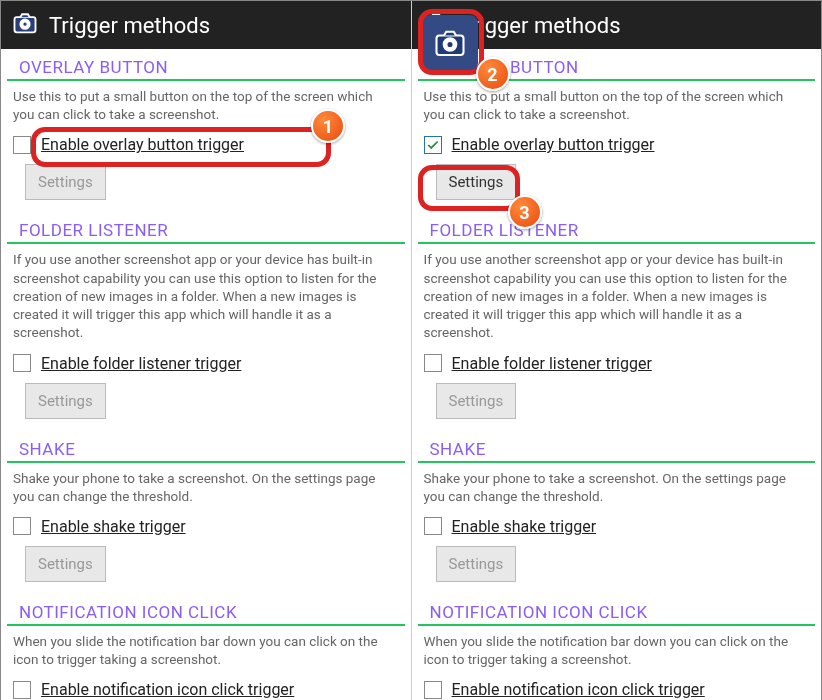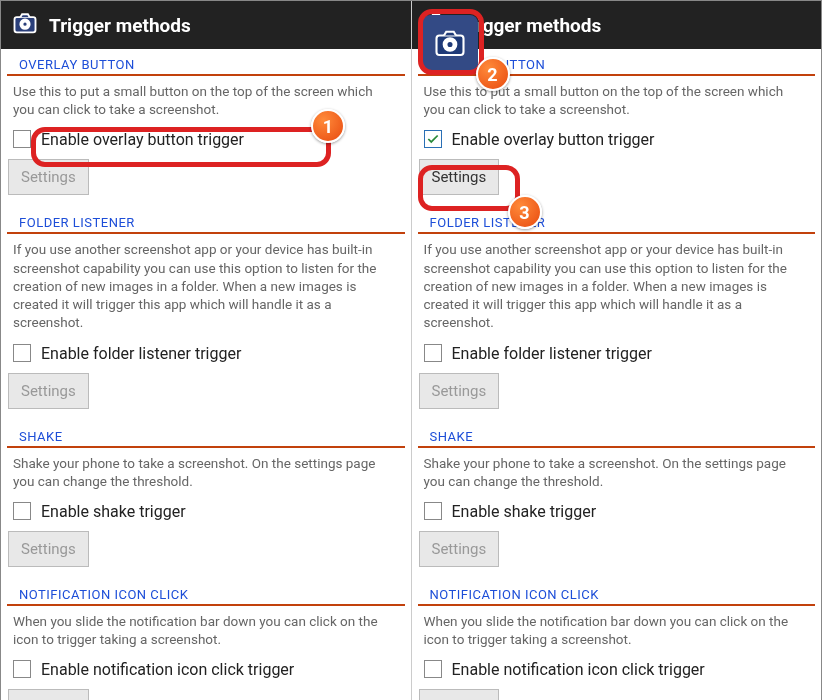--- a/index.html
+++ b/index.html
@@ -2,29 +2,29 @@
 <html><head>
 <meta charset="utf-8">
 <style>
 * { box-sizing: border-box; margin: 0; padding: 0; }
 body { font-family: Roboto, Arial, sans-serif; background: #fff; width: 822px; height: 700px; position: relative; overflow: hidden; }
 .container { display: flex; width: 100%; height: 100%; border: 1px solid #888; }
 .pane { flex: 1; border-right: 1px solid #ccc; background: #fff; width: 50%; overflow: hidden; }
 .pane:last-child { border-right: none; }
 .header { background: #222; color: #fff; height: 48px; display: flex; align-items: center; padding: 0 10px; gap: 10px; }
 .header svg { width: 28px; height: 28px; }
-.header-title { font-size: 19px; font-weight: 700; }
+.header-title { font-size: 22px; font-weight: 400; }
 .body { padding: 0; }
-.section-title { color: #1d4ed8; font-size: 13px; letter-spacing: 0.5px; padding: 8px 12px 2px 12px; border-bottom: 2px solid #c2410c; margin: 0 6px; font-weight: 400; }
+.section-title { color: #8b5cf6; font-size: 17px; letter-spacing: 0.5px; padding: 8px 12px 2px 12px; border-bottom: 2px solid #22c55e; margin: 0 6px; font-weight: 400; }
 .section-desc { color: #666; font-size: 13.5px; padding: 6px 24px 6px 12px; line-height: 1.35; }
-.check-row { display: flex; align-items: flex-start; gap: 10px; padding: 6px 12px; font-size: 16px; color: #222; }
+.check-row { display: flex; align-items: center; gap: 10px; padding: 6px 12px; font-size: 16px; color: #222; text-decoration: underline; }
 .checkbox { width: 18px; height: 18px; border: 1.5px solid #888; background: #fff; display: inline-flex; align-items: center; justify-content: center; }
 .checkbox.checked { border-color: #2a6fb5; }
 .checkbox.checked svg { width: 14px; height: 14px; }
-.settings-btn { margin: 4px 12px 12px 7px; border: 1px solid #bbb; background: #e8e8e8; color: #999; padding: 8px 12px; font-size: 15px; display: inline-block; cursor: default; }
+.settings-btn { margin: 4px 12px 12px 24px; border: 1px solid #bbb; background: #e8e8e8; color: #999; padding: 8px 12px; font-size: 15px; display: inline-block; cursor: default; }
 .settings-btn.enabled { color: #333; }
 .hl-red { position: absolute; border: 5px solid #d22; border-radius: 14px; pointer-events: none; z-index: 10; }
 .badge { position: absolute; width: 34px; height: 34px; border-radius: 50%; background: radial-gradient(circle at 35% 30%, #ff8a3a, #e84a0f); color: #fff; font-weight: bold; font-size: 18px; display: flex; align-items: center; justify-content: center; border: 2px solid #fff; box-shadow: 0 1px 3px rgba(0,0,0,.4); z-index: 11; }
 .overlay-btn { position: absolute; width: 56px; height: 56px; background: #334a85; border-radius: 8px; display: flex; align-items: center; justify-content: center; z-index: 5; }
 .overlay-btn svg { width: 36px; height: 36px; }
 .cut { position: relative; overflow: hidden; height: 700px; }
 </style>
 </head>
 <body>
 

